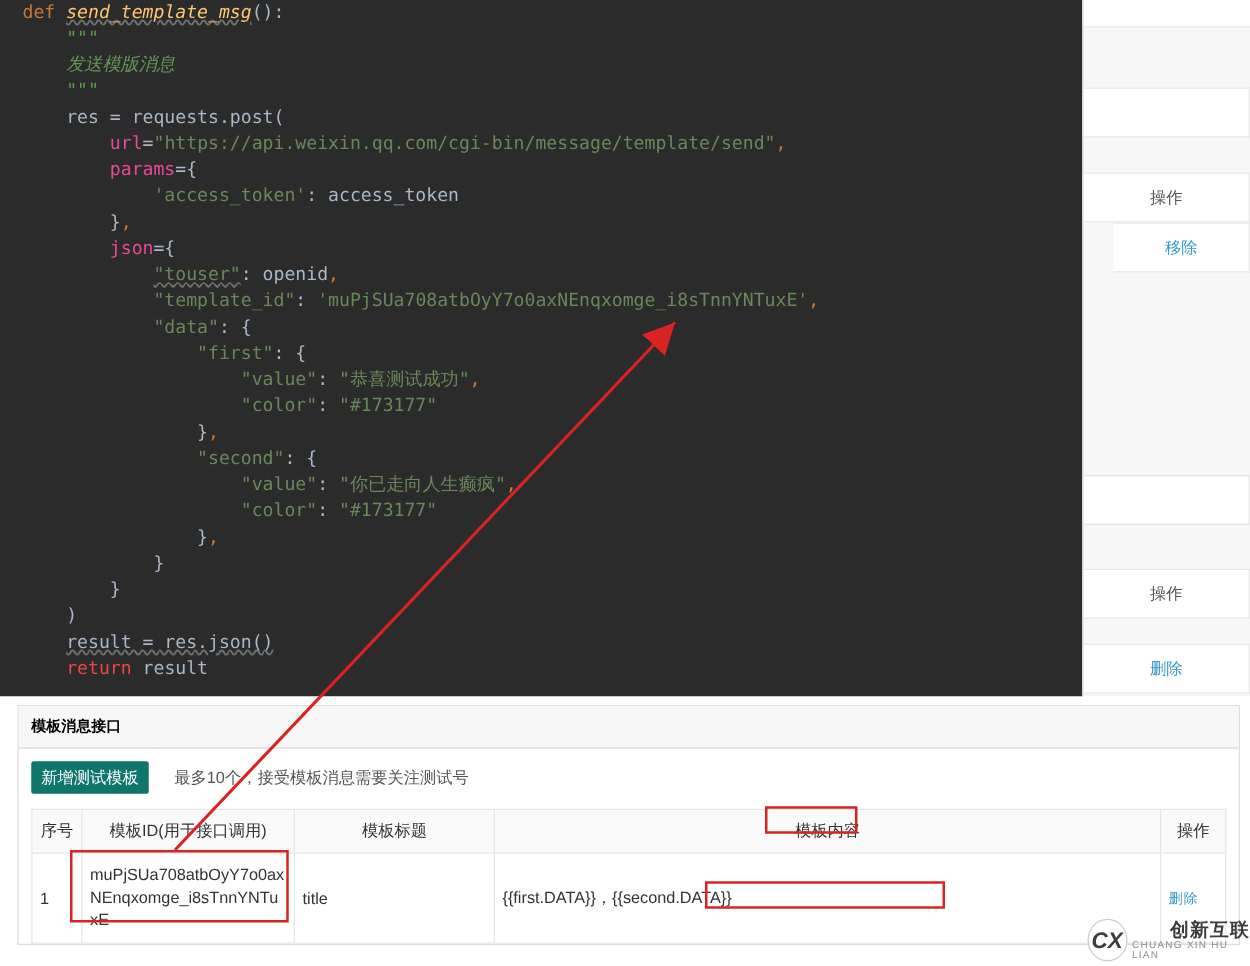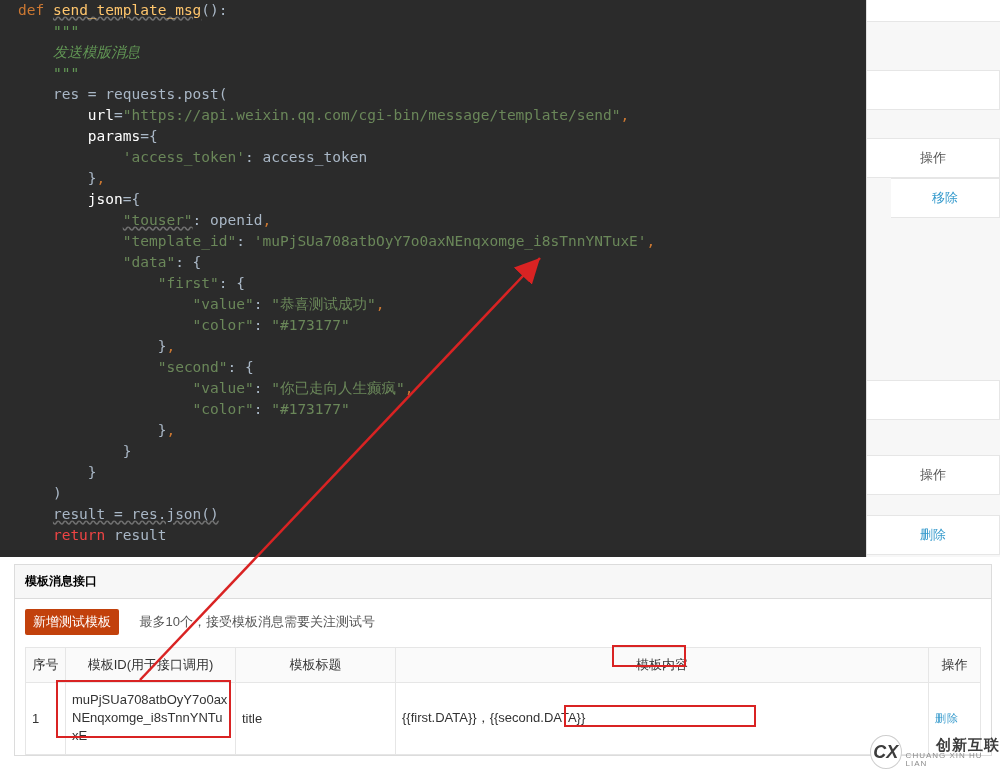--- a/index.html
+++ b/index.html
@@ -23,24 +23,24 @@
   padding: 0 0 0 18px;
   overflow: hidden;
   font-family: "Consolas", "Menlo", monospace;
   font-size: 14.5px;
   line-height: 21px;
   color: #a9b7c6;
 }
 .editor pre { white-space: pre; margin: 0; }
 .kw-def { color: #cc7832; }
 .kw-ret { color: #ef4444; }
-.fn-name { color: #ffc66d; text-decoration: underline wavy #707070; }
+.fn-name { color: #ffc66d; text-decoration: underline wavy #707070; font-style: italic; }
 .str { color: #6a8759; }
 .comment { color: #629755; font-style: italic; }
-.param { color: #ffffff; margin-top: 48px; }
+.param { color: #ec4899; margin-top: 48px; }
 .varname { color: #a9b7c6; }
 .key { text-decoration: underline wavy #707070; }
 .punct { color: #a9b7c6; }
 .orange { color: #cc7832; }
 
 
 .right-strip {
   position: absolute;
   top: 0;
   left: 866px;
@@ -81,21 +81,21 @@
 .panel-header {
   background: #f7f7f7;
   font-weight: bold;
   font-size: 12px;
   padding: 8px 10px;
   border-bottom: 1px solid #dcdcdc;
 }
 .panel-body { padding: 10px 10px 0 10px; }
 .add-btn {
   display: inline-block;
-  background: #c2410c;
+  background: #0f766e;
   color: #fff;
   font-size: 13px;
   padding: 4px 8px;
   border-radius: 2px;
   cursor: pointer;
 }
 .hint { display:inline-block; font-size:13px; color:#555; margin-left:16px; }
 
 .tbl { width: 100%; border-collapse: collapse; margin-top: 12px; table-layout: fixed; }
 .tbl th, .tbl td {

